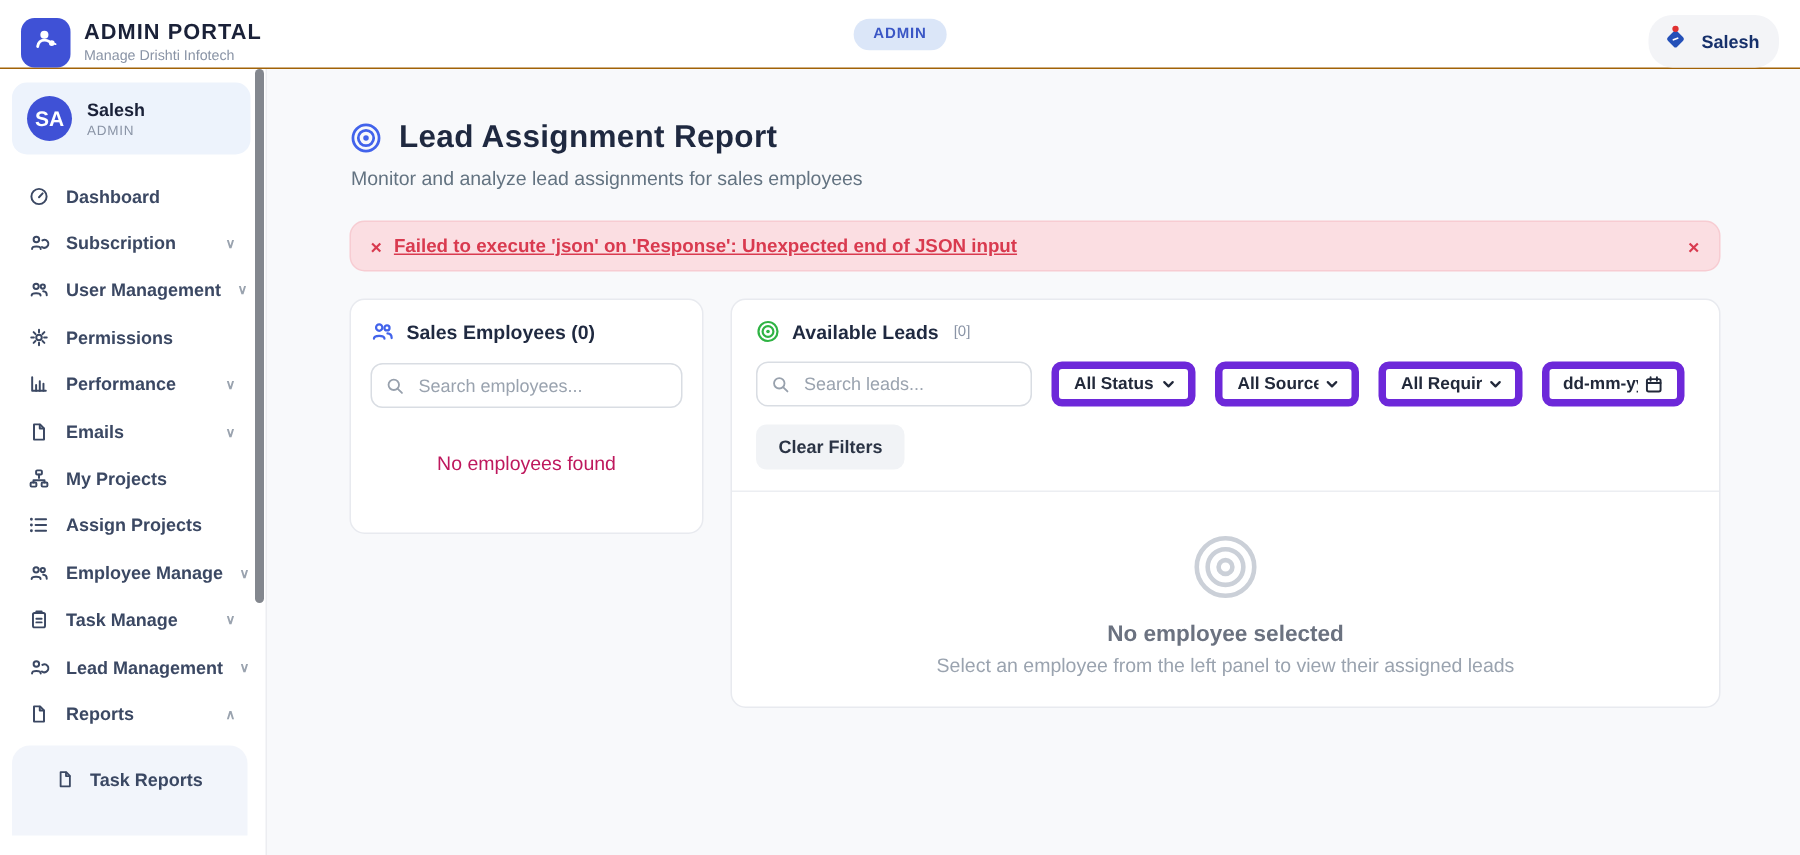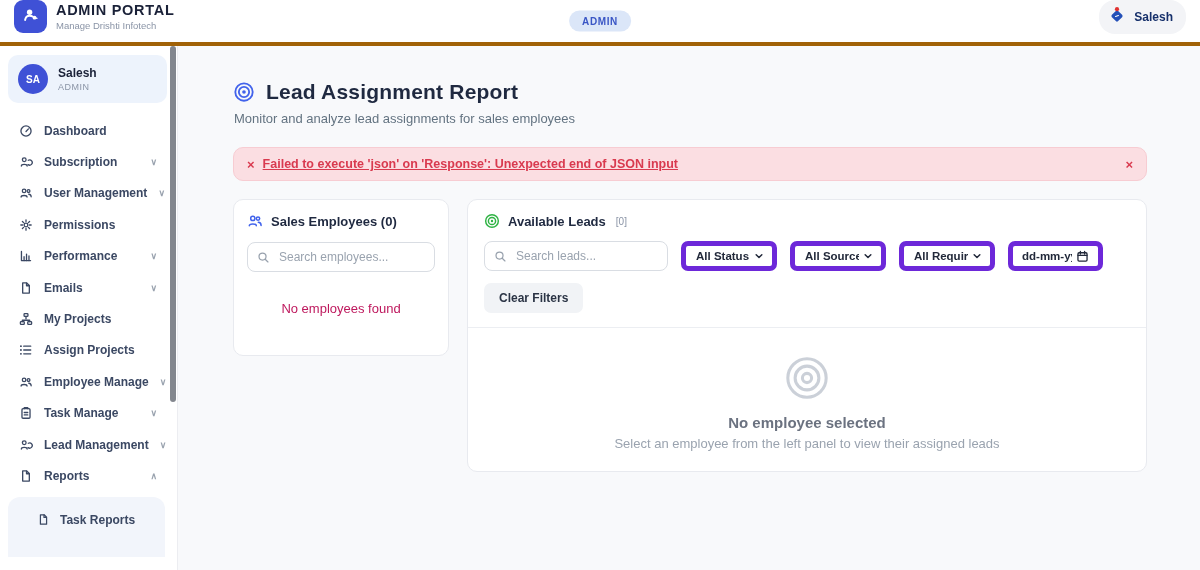--- a/index.html
+++ b/index.html
@@ -5,22 +5,22 @@
   * { box-sizing: border-box; }
   html,body { margin:0; padding:0; }
   body {
     width:1200px; height:570px; overflow:hidden;
     font-family:"Liberation Sans", sans-serif;
     background:#f8f9fb; color:#1f2940;
   }
   svg.i { fill:none; stroke:currentColor; stroke-width:1.5; stroke-linecap:round; stroke-linejoin:round; display:block; }
 
   
-  .topbar { height:46px; background:#fff; border-bottom:4px solid #a16207;
-    display:flex; align-items:flex-start; padding:0 14px; position:relative; }
+  .topbar { height:46px; background:#fff; border-bottom:1px solid #a16207;
+    display:flex; align-items:flex-end; padding:0 14px; position:relative; }
   .brand { display:flex; align-items:center; gap:9px; }
   .brand-logo { width:33px; height:33px; border-radius:9px; background:#3f51d6;
     display:flex; align-items:center; justify-content:center; }
   .brand-title { font-size:14.5px; font-weight:bold; color:#1a2138; letter-spacing:.7px; line-height:1.2; }
   .brand-sub { font-size:9.5px; color:#8a94a6; margin-top:1px; }
   .role-badge { position:absolute; left:50%; top:50%; transform:translate(-50%,-50%);
     background:#dbe6f8; color:#3a56c5; font-size:10px; font-weight:bold; letter-spacing:.6px;
     padding:5px 13px; border-radius:11px; }
   .user-pill { margin-left:auto; background:#f3f4f7; border-radius:16px; padding:5px 13px 5px 8px;
     display:flex; align-items:center; gap:7px; cursor:pointer; }
@@ -30,21 +30,21 @@
   .layout { display:flex; height:524px; }
 
   
   .sidebar { width:178px; flex:none; background:#fff; border-right:1px solid #ecedf1;
     position:relative; padding:9px 10px 0 8px; overflow:hidden; }
   .sb-scroll { position:absolute; top:0; right:1px; width:6px; height:356px;
     background:#83878e; border-radius:3px; }
   .user-card { background:#edf3fc; border-radius:10px; padding:9px 10px;
     display:flex; align-items:center; gap:10px; }
   .avatar { width:30px; height:30px; border-radius:50%; background:#3f51d6; color:#fff;
-    font-size:10px; font-weight:bold; display:flex; align-items:center; justify-content:center; flex:none; }
+    font-size:14px; font-weight:bold; display:flex; align-items:center; justify-content:center; flex:none; }
   .uc-name { font-size:12px; font-weight:bold; color:#1a2138; }
   .uc-role { font-size:9px; color:#8a94a6; letter-spacing:.5px; margin-top:2px; }
   .nav { padding-top:12px; }
   .nav-item { height:31.4px; display:flex; align-items:center; gap:11px; padding:0 10px;
     cursor:pointer; color:#3b4863; border-radius:8px; }
   .nlabel { font-size:12px; font-weight:600; flex:1; white-space:nowrap; }
   .chev { font-size:9px; color:#9aa3af; font-weight:bold; }
   .nico { width:15px; display:flex; justify-content:center; flex:none; }
   .sub-card { background:#f2f5fb; border-radius:12px 12px 0 0; margin:5px 2px 0 0;
     padding:16px 10px 30px 28px; display:flex; align-items:center; gap:9px; cursor:pointer; color:#3b4863; }
@@ -60,21 +60,21 @@
   .alert .msg { flex:1; margin-left:8px;text-decoration:underline; }
   .alert .x { font-size:13px; line-height:1; }
   .alert .xr { cursor:pointer; }
 
   .panels { display:flex; gap:18px; margin-top:18px; align-items:flex-start; }
   .card { background:#fff; border:1px solid #e8eaef; border-radius:10px; }
   .card-head { display:flex; align-items:center; gap:8px; }
   .card-title { font-size:13px; font-weight:bold; color:#1f2940; }
   .count-badge { font-size:10px; color:#8a94a6; margin-left:2px; }
 
-  .emp-card { width:216px; padding:13px; flex:none; }
+  .emp-card { width:236px; padding:13px; flex:none; }
   .search-box { display:flex; align-items:center; gap:7px; border:1px solid #d9dde3; border-radius:8px;
     height:30px; padding:0 9px; background:#fff; }
   .search-box input { border:none; outline:none; font-size:12px; color:#333; width:100%;
     font-family:inherit; background:transparent; }
   .search-box input::placeholder { color:#9aa3af; }
   .emp-card .search-box { margin-top:13px; }
   .emp-empty { font-size:13px; color:#be185d; text-align:center; margin:29px 0 26px; }
 
   .leads-card { flex:1; }
   .leads-top { padding:13px 16px 14px; }

